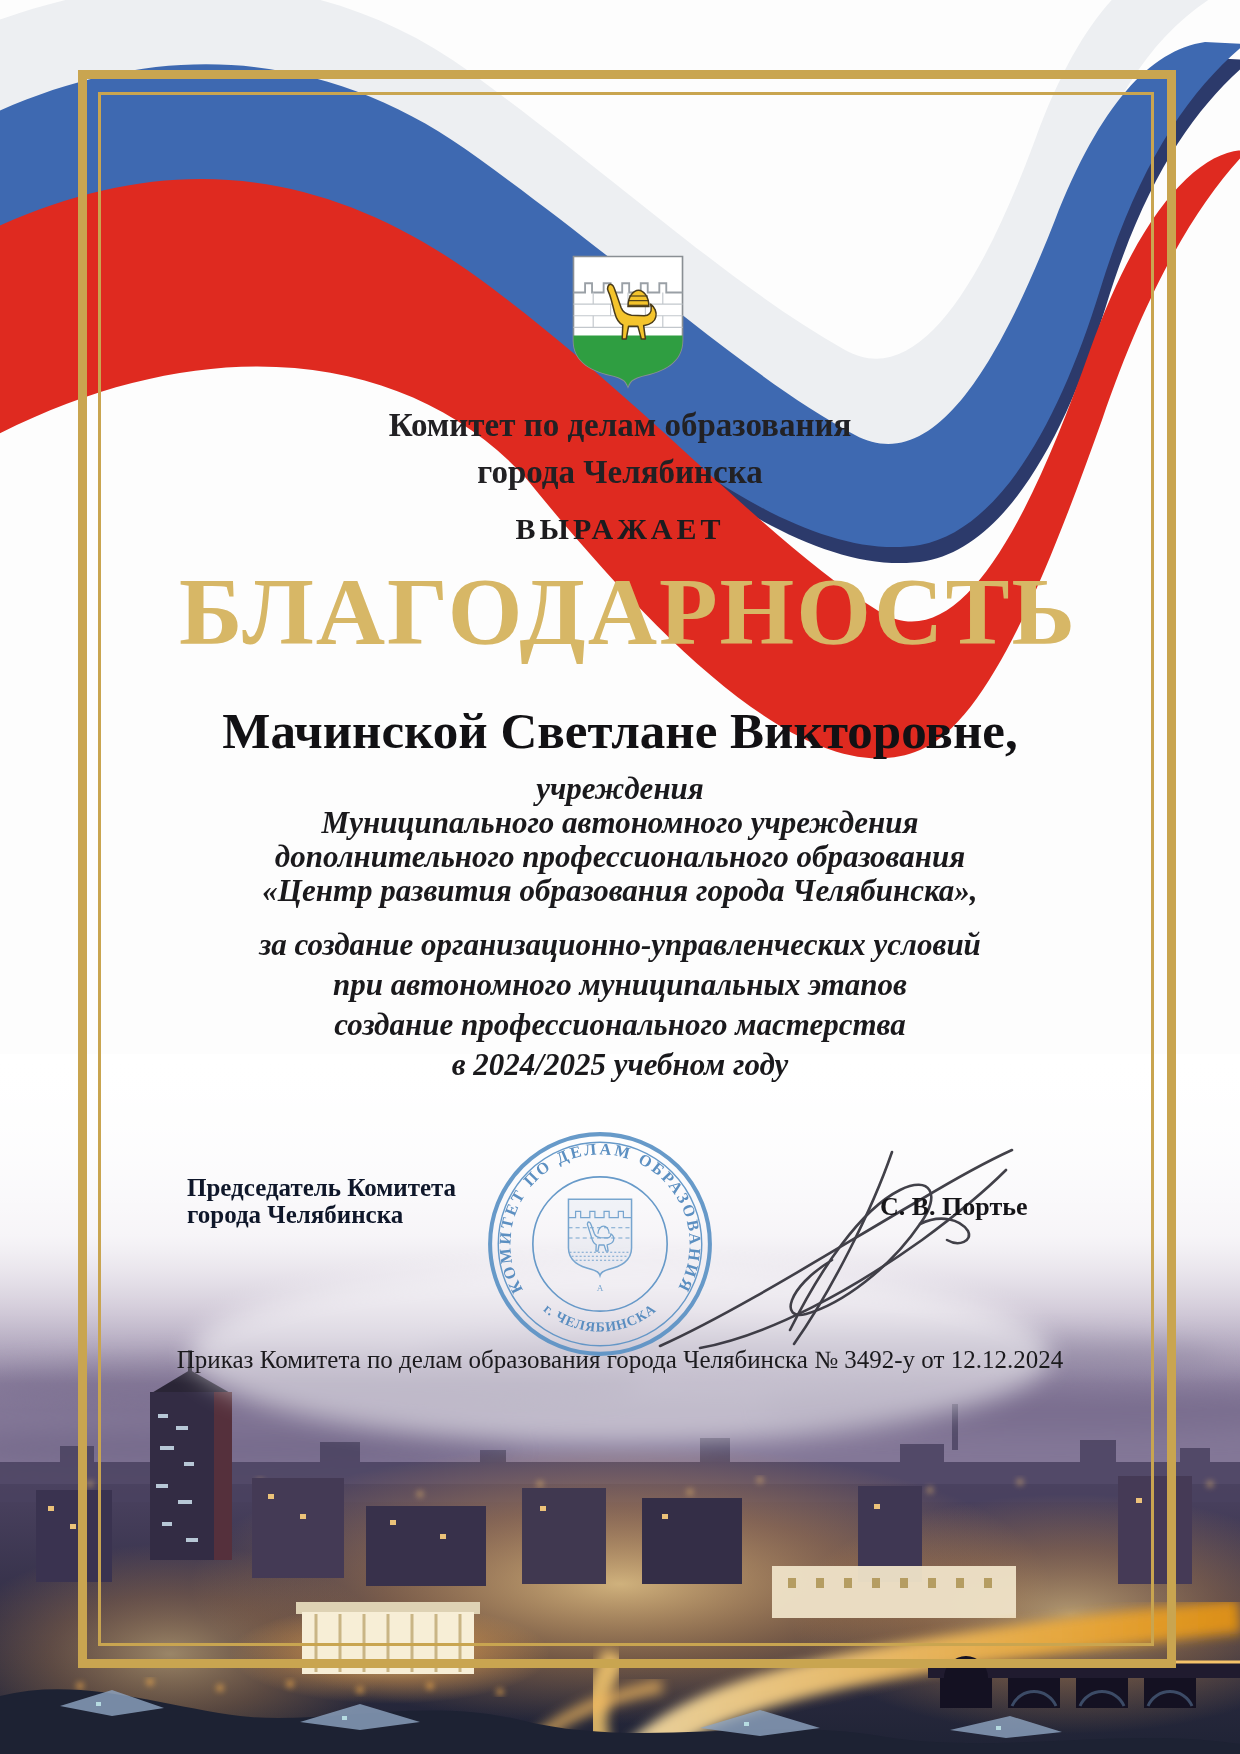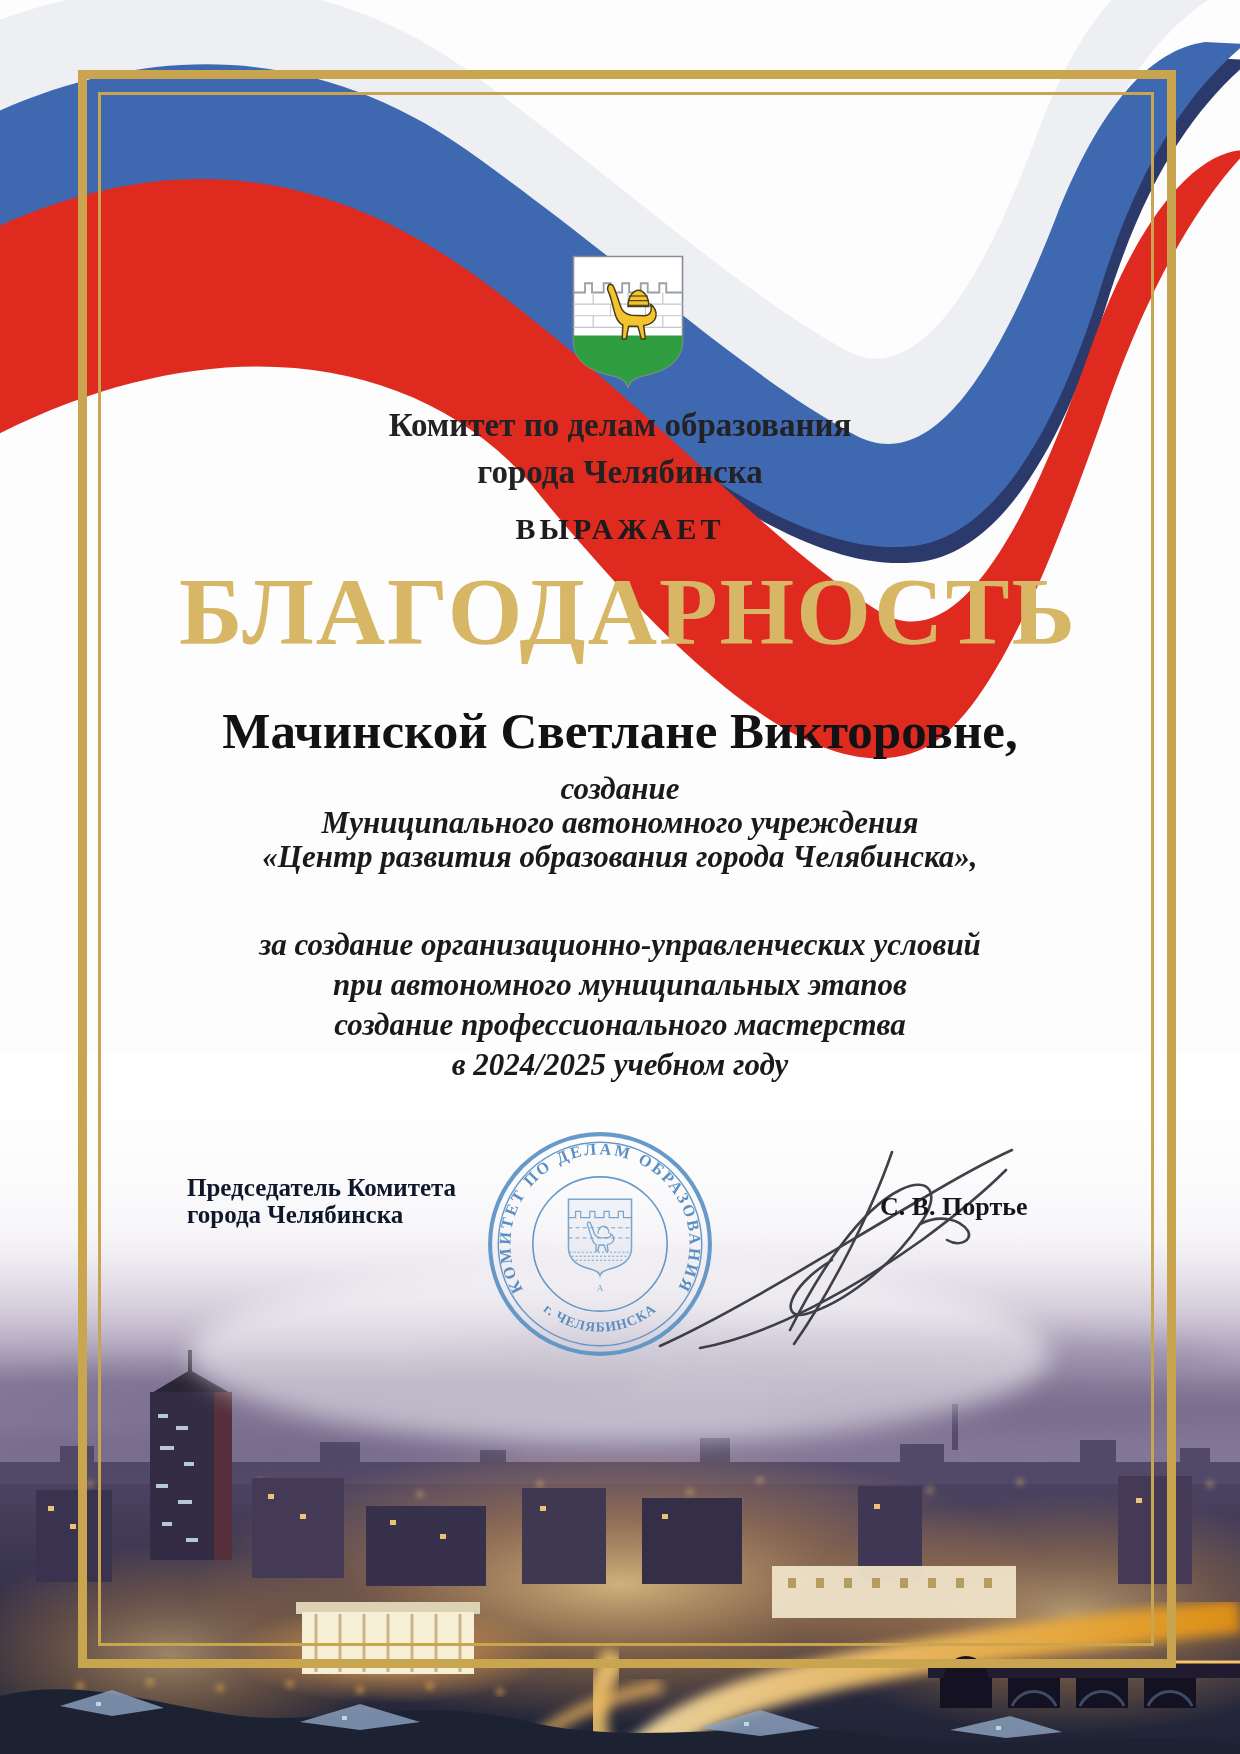--- a/index.html
+++ b/index.html
@@ -303,22 +303,23 @@
     <div>города Челябинска</div>
   </div>
 
   <div class="tx action">ВЫРАЖАЕТ</div>
 
   <div class="tx title">БЛАГОДАРНОСТЬ</div>
 
   <div class="tx name">Мачинской Светлане Викторовне,</div>
 
   <div class="tx pos">
-    <div>создание</div>
+    <div>учреждения</div>
     <div>Муниципального автономного учреждения</div>
+    <div>дополнительного профессионального образования</div>
     <div>«Центр развития образования города Челябинска»,</div>
   </div>
 
   <div class="tx reason">
     <div>за создание организационно-управленческих условий</div>
     <div>при автономного муниципальных этапов</div>
     <div>создание профессионального мастерства</div>
     <div>в 2024/2025 учебном году</div>
   </div>
 
@@ -371,14 +372,15 @@
       <path d="M70,228 C150,192 260,122 330,82 C370,58 400,42 422,32"></path>
       <path d="M200,212 C230,152 270,92 310,72 C340,57 352,76 330,106 C300,150 252,186 216,196 C190,203 196,170 242,142"></path>
       <path d="M110,230 C180,217 262,172 332,122 C366,97 396,72 416,52"></path>
       <path d="M330,106 C350,96 370,101 378,113 C383,123 369,129 357,122"></path>
       <path d="M302,34 C282,92 242,172 204,226"></path>
     </g>
   </svg>
 
   <div class="signer-name">С. В. Портье</div>
 
+  <div class="tx order">Приказ Комитета по делам образования города Челябинска № 3492-у от 12.12.2024</div>
 
 </div>
 
 </body></html>

